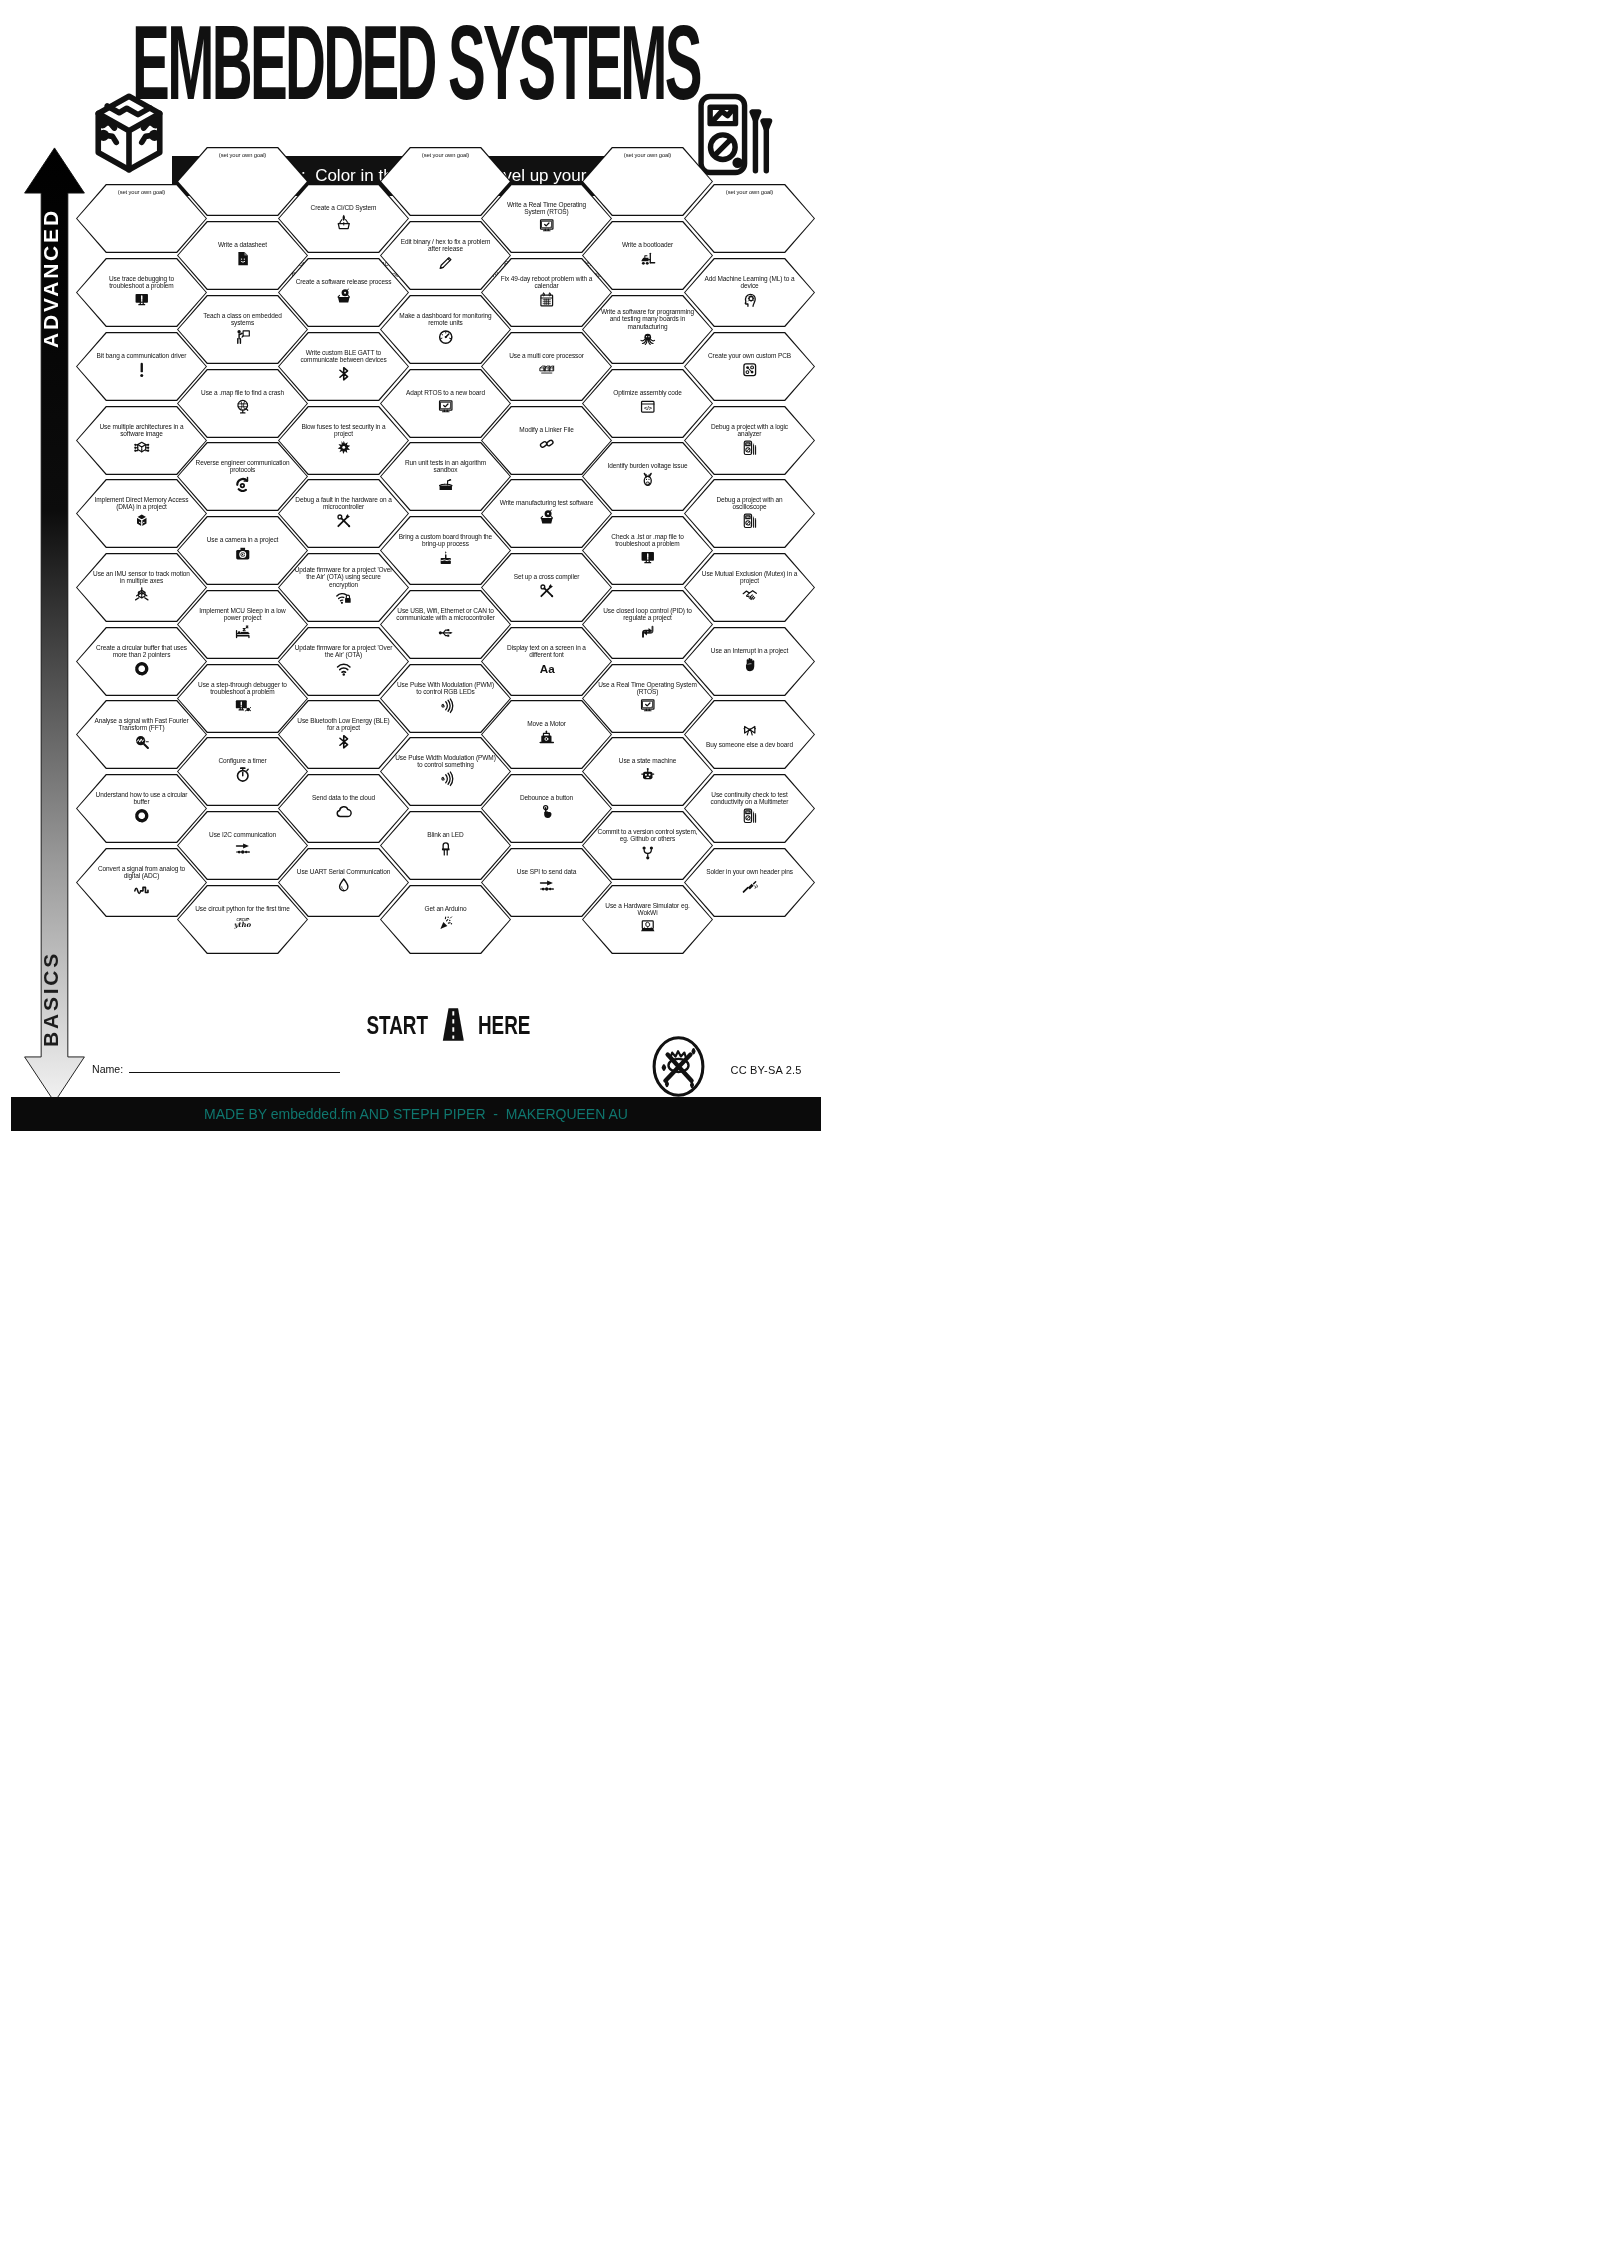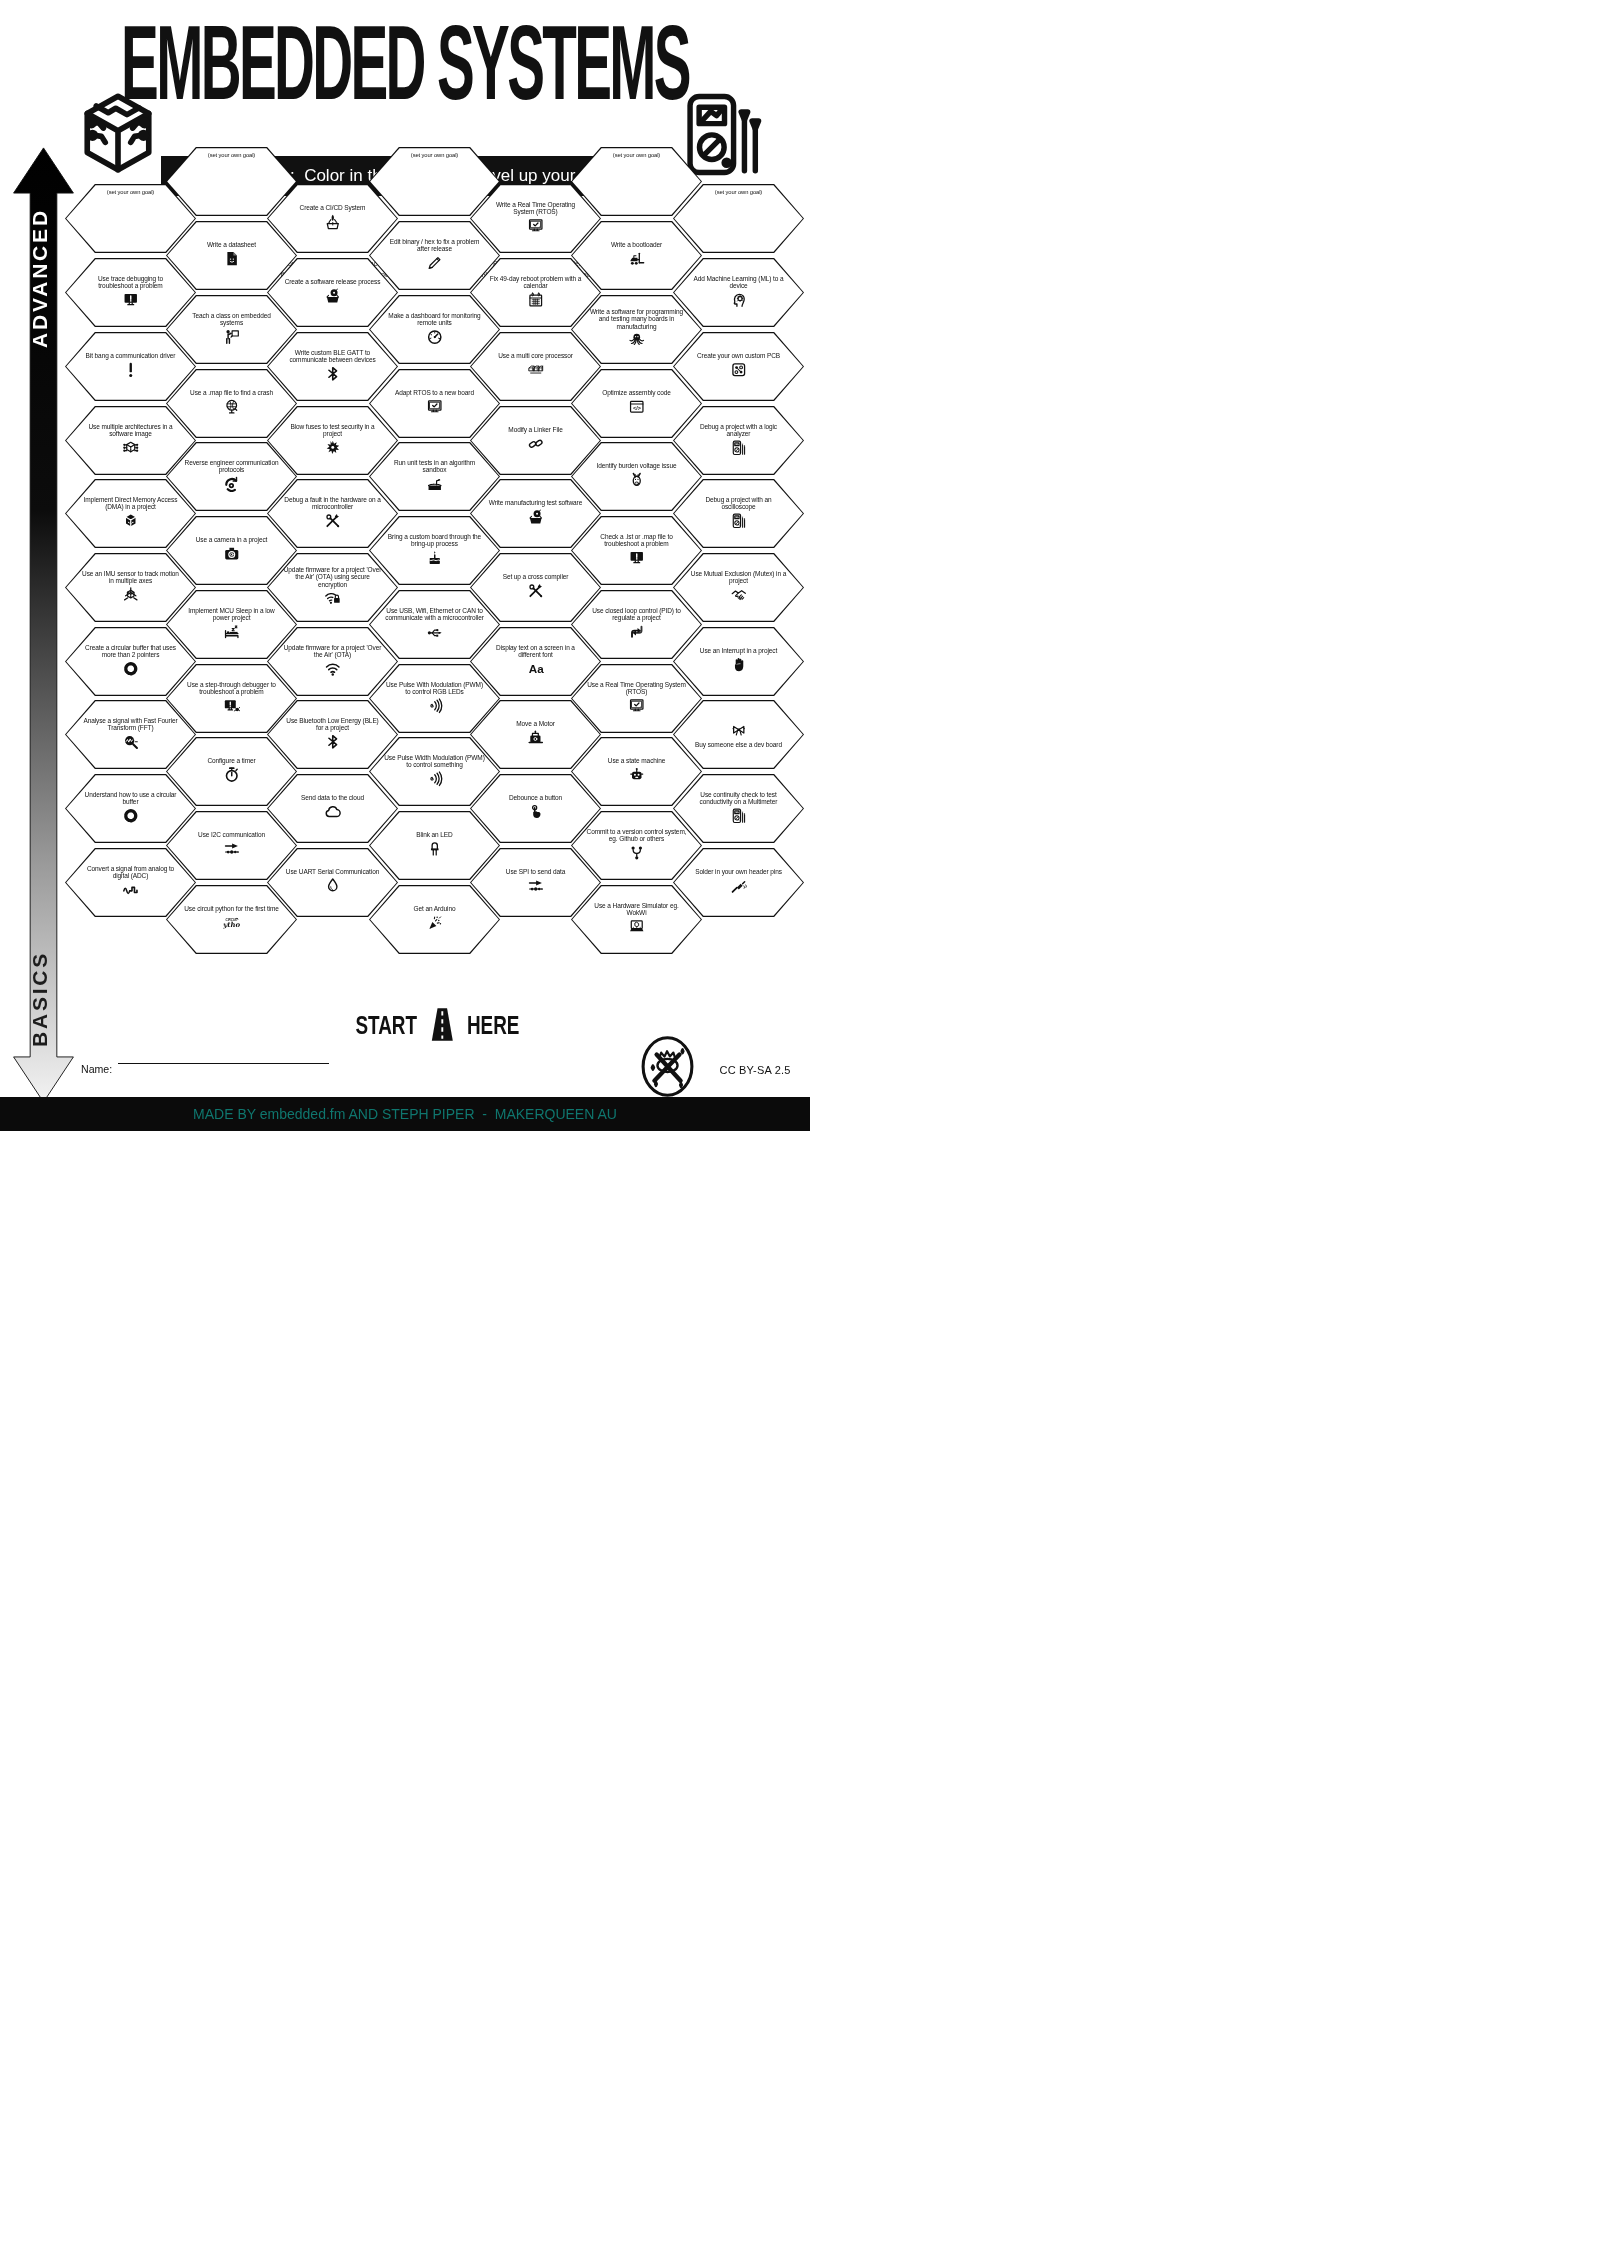--- a/index.html
+++ b/index.html
@@ -1,17 +1,17 @@
 <!DOCTYPE html>
 <html style="font-size:7.4px"><head>
 <meta charset="utf-8">
 <style>
   html,body{margin:0;padding:0;background:#fff;}
   .poster{position:relative;width:810px;height:1131px;background:#fff;overflow:hidden;
-          font-family:"Liberation Sans","DejaVu Sans",sans-serif;color:#111;}
+          font-family:"Liberation Sans","DejaVu Sans",sans-serif;color:#111;margin-left:11px;}
   
   .title{position:absolute;top:2.8px;left:0;right:0;text-align:center;font-weight:900;
          font-size:69px;letter-spacing:-3.2px;white-space:nowrap;
          transform:scale(0.82,1.52);transform-origin:center top;}
   .subtitle-bar{position:absolute;left:161px;top:156px;width:515px;height:40px;background:#111;}
   .subtitle-bar span{display:block;color:#fff;text-align:center;font-size:17px;line-height:40px;
          font-weight:400;white-space:pre;}
   .desc{position:absolute;top:258px;left:106px;right:88px;text-align:center;font-size:7.4px;
         line-height:1.55;color:#1c1c1c;}
   .desc div{white-space:pre;}
@@ -37,21 +37,21 @@
   .hex-label{font-size:6.5px;line-height:1.13;letter-spacing:-0.1px;font-weight:500;}
   .goal .hex-body{justify-content:flex-start;padding-top:4.1px;}
   .goal .hex-label{font-size:5.8px;font-weight:400;}
   .icn{width:17.5px;height:17.5px;margin-top:1.4px;flex:0 0 auto;}
   .icn-first .icn{margin-top:0;margin-bottom:0.9px;}
   
   .start-row{position:absolute;left:0;right:0;top:1007px;display:flex;justify-content:center;
       align-items:center;gap:7.4px;transform:translateX(32px);}
   .start-word{font-size:21px;font-weight:900;letter-spacing:0px;transform:scale(0.9,1.25);}
   .road{width:28.6px;height:35px;}
-  .name-row{position:absolute;left:81px;top:1063px;display:flex;align-items:flex-start;}
+  .name-row{position:absolute;left:81px;top:1063px;display:flex;align-items:flex-end;}
   .name-label{font-size:10.6px;}
   .name-line{width:211px;height:1.4px;background:#111;margin:0 0 1.8px 5.5px;}
   .license{position:absolute;right:19.4px;top:1064px;font-size:11px;letter-spacing:0.2px;}
   .mq-logo{position:absolute;left:641px;top:1036px;width:53px;height:61px;z-index:3;}
   .footer{position:absolute;left:0;right:0;bottom:0;height:34px;background:#0b0b0b;z-index:2;}
   .footer span{display:block;color:#0f766e;text-align:center;font-size:14px;line-height:34px;white-space:pre;}
 </style>
 </head>
 <body>
 

